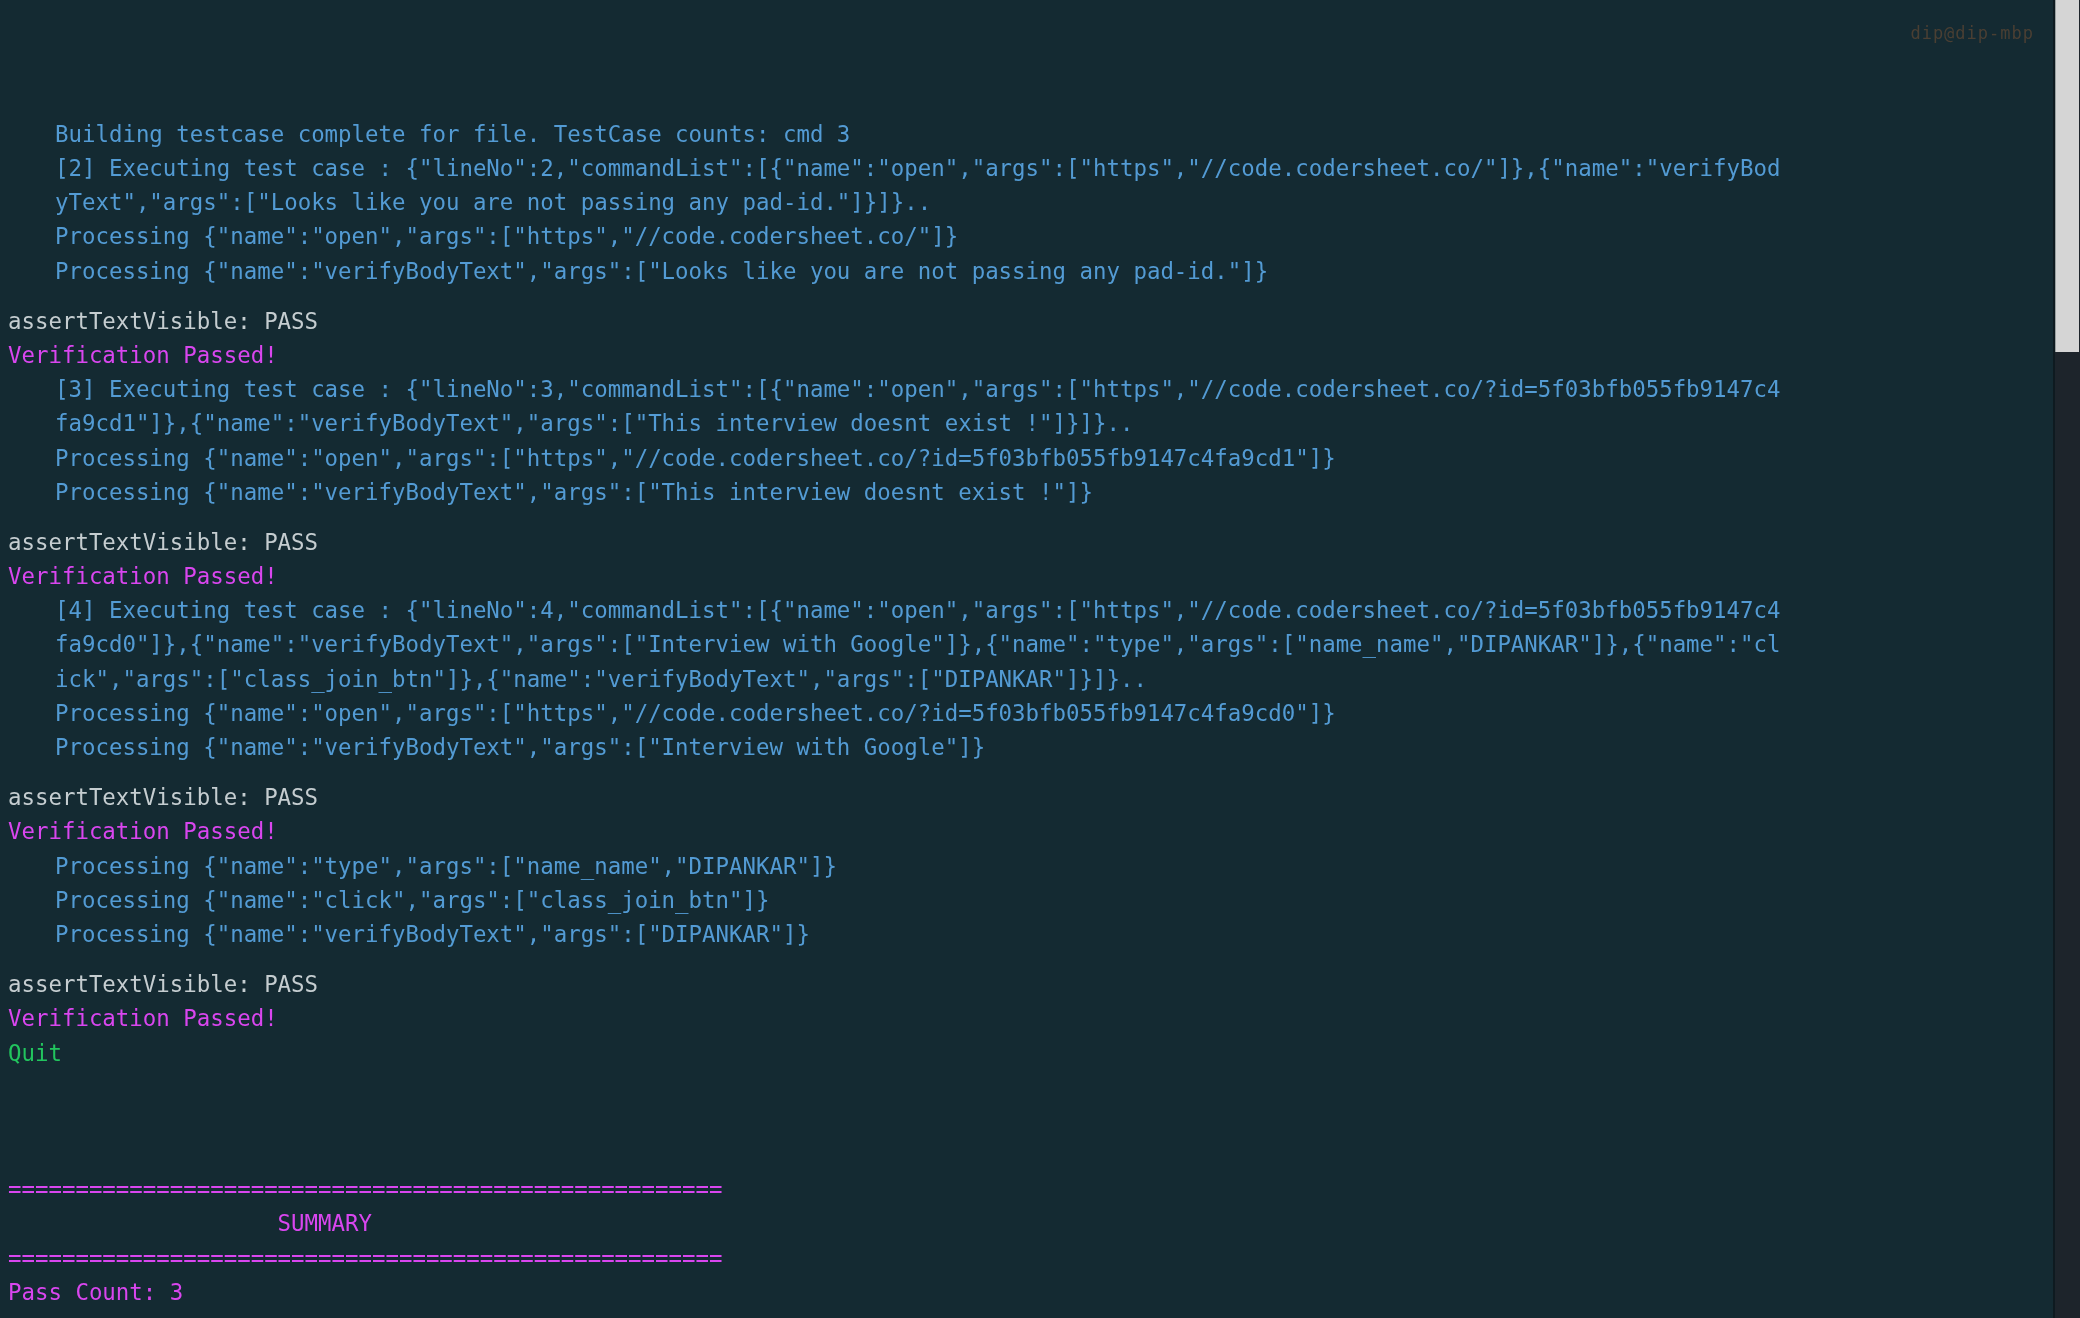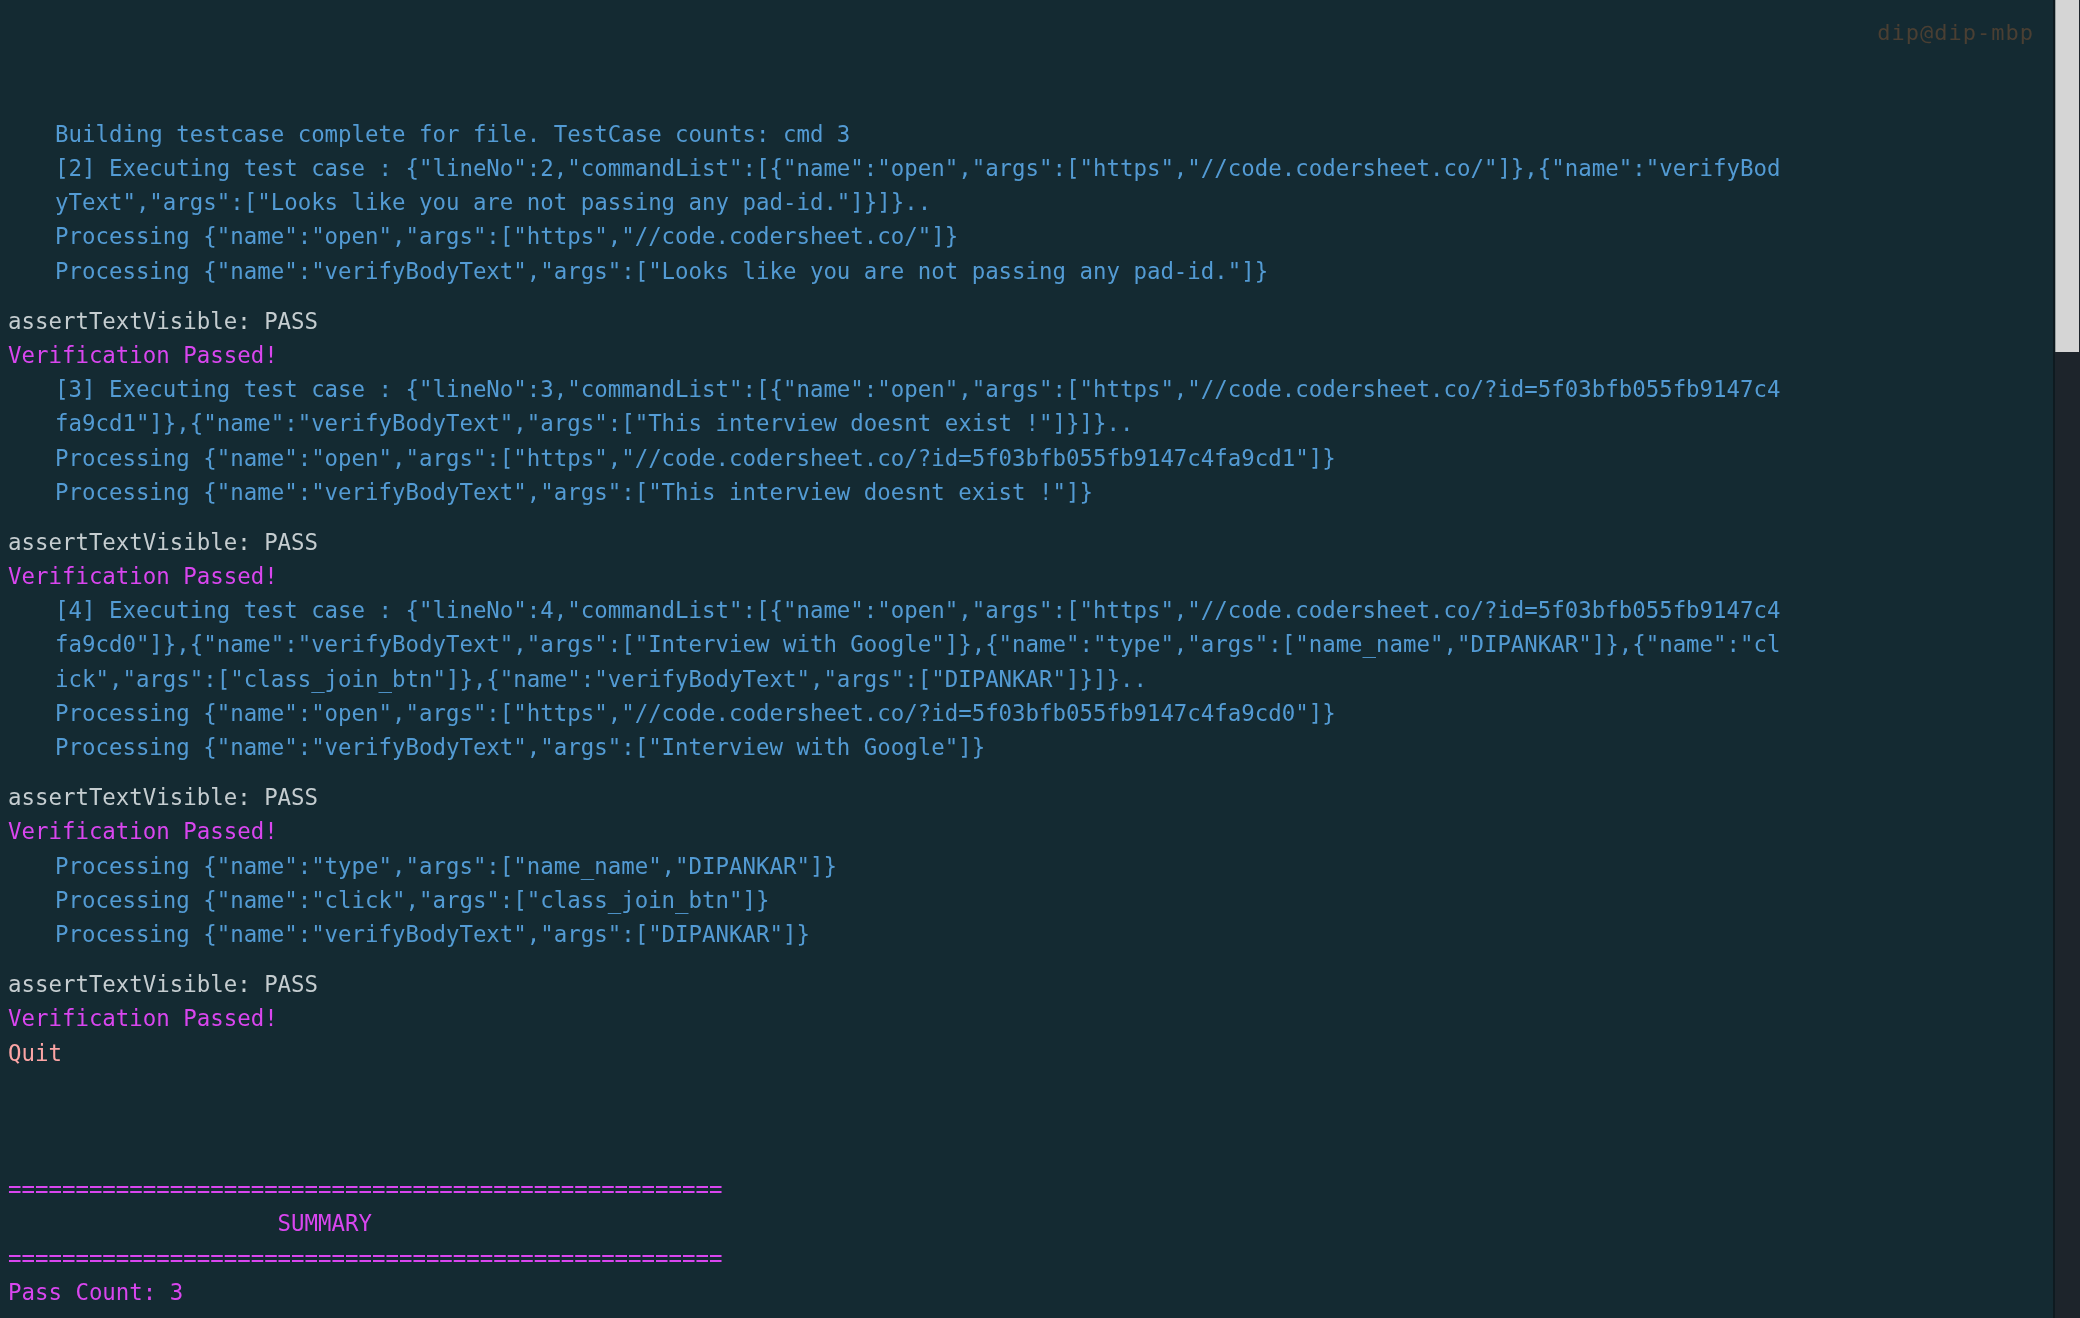--- a/index.html
+++ b/index.html
@@ -37,21 +37,21 @@
   
   .c-blue    { color: #539bd4; margin-left: 47px; }   
   .c-white   { color: #c5cdd0; margin-top: 16px; }   
   .c-yellow  { color: #d946ef; }   
   .c-green   { color: #6cc26c; }   
   .c-star    { color: #e8a33d; }   
   .c-paren   { color: #5bbfb0; }   
   .c-path    { color: #3a8fe0; }   
   .c-arrow   { color: #8f82e8; }   
   .c-cmd     { color: #9aa5a8; }   
-  .c-grey    { color: #fca5a5; }   
+  .c-grey    { color: #22c55e; }   
 
   
   #top-clip {
     position: absolute;
     left: 8px;
     top: 0;
     height: 6px;
     overflow: hidden;
     color: #6c7a7f;
     font-family: "DejaVu Sans Mono", "Liberation Mono", monospace;
@@ -60,21 +60,21 @@
     white-space: pre;
   }
 
   
   #watermark {
     position: absolute;
     top: 16px;
     right: 46px;
     color: #4a3f33;
     font-family: "DejaVu Sans Mono", "Liberation Mono", monospace;
-    font-size: 22px;
+    font-size: 17px;
     letter-spacing: 1px;
     white-space: pre;
   }
 
   
   #scrollbar {
     position: absolute;
     top: 0;
     right: 0;
     width: 27px;

